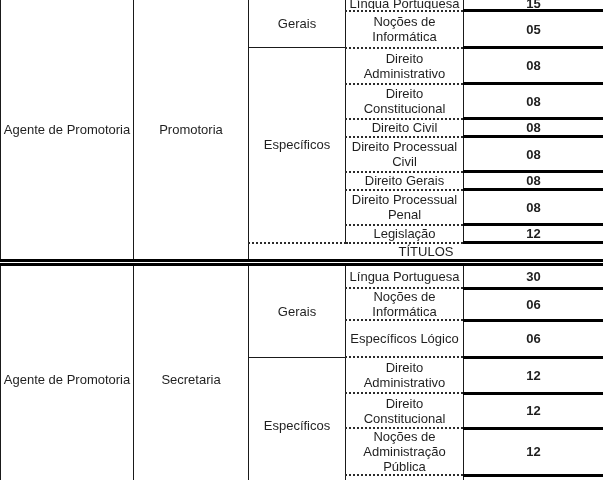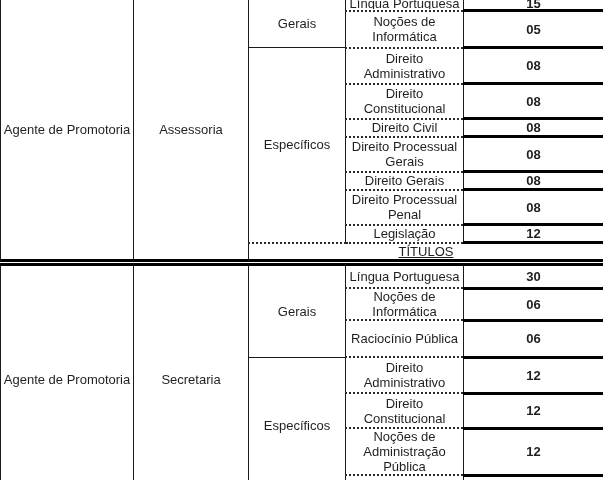--- a/index.html
+++ b/index.html
@@ -37,21 +37,20 @@
   }
   td.qty-cell {
     border-bottom: 3px solid #000000;
     border-right: 1px solid #1a1a1a;
     font-weight: bold;
   }
   td.footer-cell {
     border-top: none;
     border-bottom: none;
     border-right: 1px solid #1a1a1a;
-    text-decoration: underline;
   }
   tr.last-row td { border-bottom: none; }
   .cut-top {
     height: 9px;
     overflow: hidden;
     display: flex;
     align-items: flex-end;
     justify-content: center;
   }
   .cut-top span { line-height: 15px; margin-bottom: -2px; }
@@ -72,21 +71,21 @@
     <colgroup>
       <col style="width:133px">
         <col style="width:115px">
         <col style="width:97px">
       <col style="width:118px">
         <col style="width:140px">
     </colgroup>
     <tbody>
       <tr style="height:9px">
         <td rowspan="10" class="cargo-cell">Agente de Promotoria</td>
-        <td rowspan="10" class="area-cell">Assessoria</td>
+        <td rowspan="10" class="area-cell">Promotoria</td>
         <td rowspan="2" class="group-cell solid-bottom">Gerais</td>
         <td class="subject-cell">
           <div class="cut-top">
               <span>Língua Portuguesa</span>
             </div>
         </td>
         <td class="qty-cell">
           <div class="cut-top">
               <span>15</span>
             </div>
@@ -103,21 +102,21 @@
       </tr>
       <tr style="height:35px">
         <td class="subject-cell">Direito Constitucional</td>
         <td class="qty-cell">08</td>
       </tr>
       <tr style="height:16px">
         <td class="subject-cell">Direito Civil</td>
         <td class="qty-cell">08</td>
       </tr>
       <tr style="height:35px">
-        <td class="subject-cell">Direito Processual Gerais</td>
+        <td class="subject-cell">Direito Processual Civil</td>
         <td class="qty-cell">08</td>
       </tr>
       <tr style="height:18px">
         <td class="subject-cell">Direito Gerais</td>
         <td class="qty-cell">08</td>
       </tr>
       <tr style="height:35px">
         <td class="subject-cell">Direito Processual Penal</td>
         <td class="qty-cell">08</td>
       </tr>
@@ -147,21 +146,21 @@
         <td rowspan="7" class="area-cell">Secretaria</td>
         <td rowspan="3" class="group-cell solid-bottom">Gerais</td>
         <td class="subject-cell">Língua Portuguesa</td>
         <td class="qty-cell">30</td>
       </tr>
       <tr style="height:28px">
         <td class="subject-cell">Noções de Informática</td>
         <td class="qty-cell">06</td>
       </tr>
       <tr style="height:37px">
-        <td class="subject-cell">Raciocínio Pública</td>
+        <td class="subject-cell">Específicos Lógico</td>
         <td class="qty-cell">06</td>
       </tr>
       <tr style="height:36px">
         <td rowspan="4" class="group-cell">Específicos</td>
         <td class="subject-cell">Direito Administrativo</td>
         <td class="qty-cell">12</td>
       </tr>
       <tr style="height:35px">
         <td class="subject-cell">Direito Constitucional</td>
         <td class="qty-cell">12</td>

